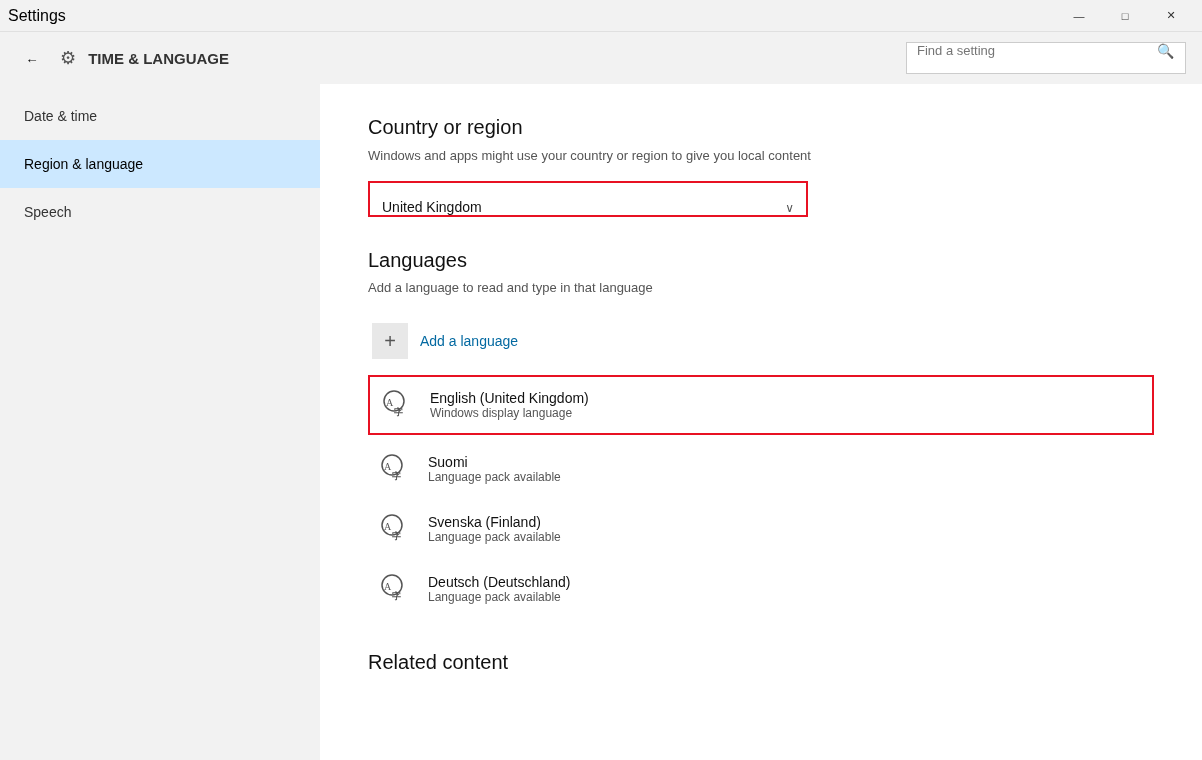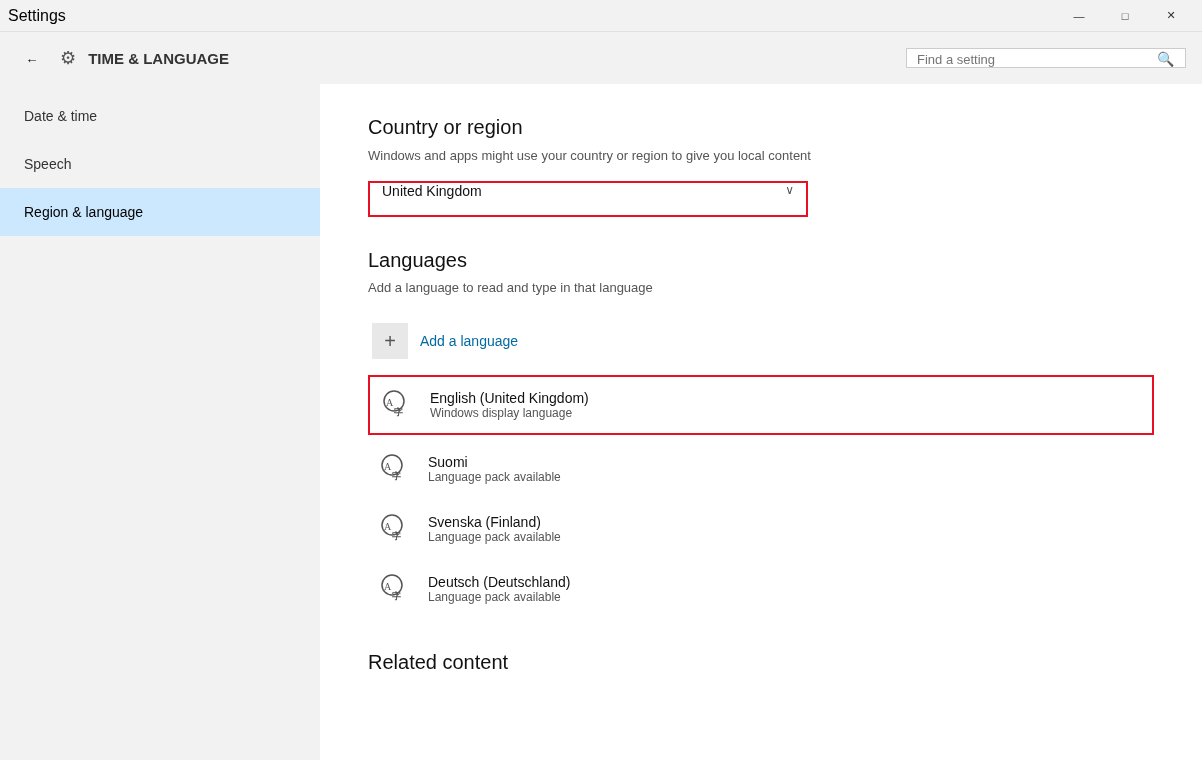--- a/index.html
+++ b/index.html
@@ -26,22 +26,22 @@
       display: flex; align-items: center; background: #f2f2f2;
       height: 52px; padding: 0 16px; gap: 12px;
     }
     .app-header .back-btn {
       width: 32px; height: 32px; display: flex; align-items: center; justify-content: center;
       cursor: pointer; border-radius: 50%; border: none; background: transparent;
     }
     .app-header .header-icon { font-size: 18px; color: #555; }
     .app-header .header-title { font-size: 15px; font-weight: 600; color: #333; flex: 1; }
     .search-box {
-      display: flex; align-items: flex-end; background: white;
-      border: 1px solid #ccc; height: 20px; width: 280px; padding: 0 10px;
+      display: flex; align-items: flex-start; background: white;
+      border: 1px solid #ccc; height: 32px; width: 280px; padding: 0 10px;
     }
     .search-box input {
       border: none; outline: none; font-size: 13px; color: #555; width: 100%; background: transparent;
     }
     .search-box .search-icon { font-size: 14px; color: #888; }
 
     
     .main-layout { display: flex; flex: 1; overflow: hidden; }
 
     
@@ -53,21 +53,21 @@
     .sidebar-item.active { background: #cce8ff; color: #000; font-weight: 400; }
 
     
     .content { flex: 1; background: white; padding: 32px 48px; overflow-y: auto; }
 
     .section-title { font-size: 20px; font-weight: 300; color: #111; margin-bottom: 8px; }
     .section-desc { font-size: 13px; color: #555; margin-bottom: 16px; line-height: 1.4; }
 
     
     .country-dropdown {
-      display: flex; align-items: flex-start; justify-content: space-between;
+      display: flex; align-items: flex-end; justify-content: space-between;
       width: 440px; height: 36px; background: white;
       border: 2px solid #e81123; padding: 0 12px; cursor: pointer;
       font-size: 14px; color: #111;
     }
     .country-dropdown .chevron { font-size: 12px; color: #555; }
 
     .section-gap { margin-bottom: 32px; }
 
     
     .lang-section-title { font-size: 20px; font-weight: 300; color: #111; margin-bottom: 8px; }
@@ -137,25 +137,25 @@
       <span class="search-icon">🔍</span>
     </div>
   </div>
 
   <div class="main-layout">
 
     <div class="sidebar">
       <div class="sidebar-item">
         <span>Date &amp; time</span>
       </div>
+      <div class="sidebar-item active">
+        <span>Region &amp; language</span>
+      </div>
       <div class="sidebar-item">
         <span>Speech</span>
-      </div>
-      <div class="sidebar-item active">
-        <span>Region &amp; language</span>
       </div>
     </div>
 
     <div class="content">
 
       <div class="section-gap">
         <div class="section-title">Country or region</div>
         <div class="section-desc">Windows and apps might use your country or region to give you local content</div>
         <div class="country-dropdown">
           <span>United Kingdom</span>

